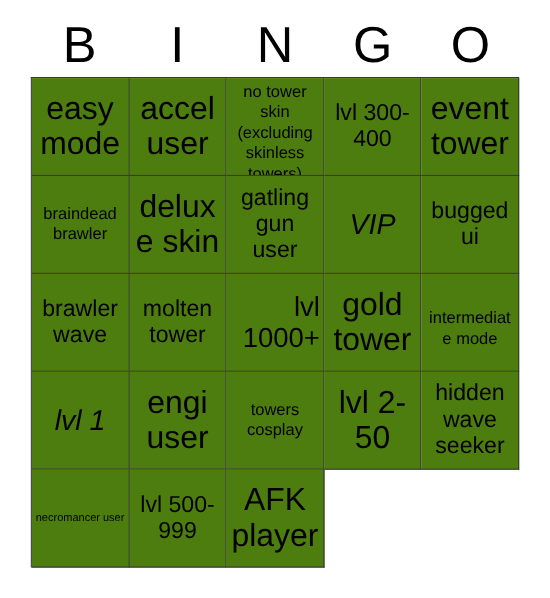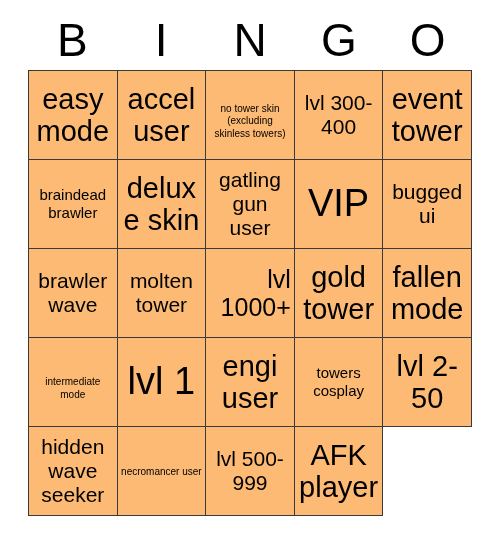--- a/index.html
+++ b/index.html
@@ -52,37 +52,37 @@
   .bingo-cell {
     border-right: 1px solid #3a3a3a;
     border-bottom: 1px solid #3a3a3a;
     display: flex;
     align-items: center;
     justify-content: center;
     text-align: center;
     padding: 2px 3px;
     box-sizing: border-box;
     overflow: hidden;
-    background: #fdba74;
+    background: #4d7c0f;
   }
   .cell-text {
     display: block;
     width: 100%;
     line-height: 1.12;
     color: #000000;
     word-wrap: break-word;
   }
 
   
-  .fs-xxl .cell-text { font-size: 38px; line-height: 1.08; }
+  .fs-xxl .cell-text { font-size: 26px; line-height: 1.08; font-style: italic; }
   .fs-xl  .cell-text { font-size: 29px; line-height: 1.12; }
   .fs-lg  .cell-text { font-size: 25px; line-height: 1.14; text-align: right; }
   .fs-md  .cell-text { font-size: 21px; line-height: 1.15; }
   .fs-sm  .cell-text { font-size: 15px; line-height: 1.2; }
-  .fs-xs  .cell-text { font-size: 10px; line-height: 1.25; margin-top: 13px; }
+  .fs-xs  .cell-text { font-size: 15px; line-height: 1.25; margin-top: 13px; }
   .fs-xxs .cell-text { font-size: 10px; line-height: 1.3; }
 </style>
 </head>
 <body>
 
 <div id="bingo-card">
 
   <div id="bingo-header">
     <div class="header-letter">B</div>
     <div class="header-letter">I</div>
@@ -130,23 +130,20 @@
       </div>
     <div class="bingo-cell fs-md">
         <span class="cell-text">molten tower</span>
       </div>
     <div class="bingo-cell fs-lg">
         <span class="cell-text">lvl 1000+</span>
       </div>
     <div class="bingo-cell fs-xl">
         <span class="cell-text">gold tower</span>
       </div>
-    <div class="bingo-cell fs-xl">
-        <span class="cell-text">fallen mode</span>
-      </div>
 
     <div class="bingo-cell fs-xs">
         <span class="cell-text">intermediate mode</span>
       </div>
     <div class="bingo-cell fs-xxl">
         <span class="cell-text">lvl 1</span>
       </div>
     <div class="bingo-cell fs-xl">
         <span class="cell-text">engi user</span>
       </div>

